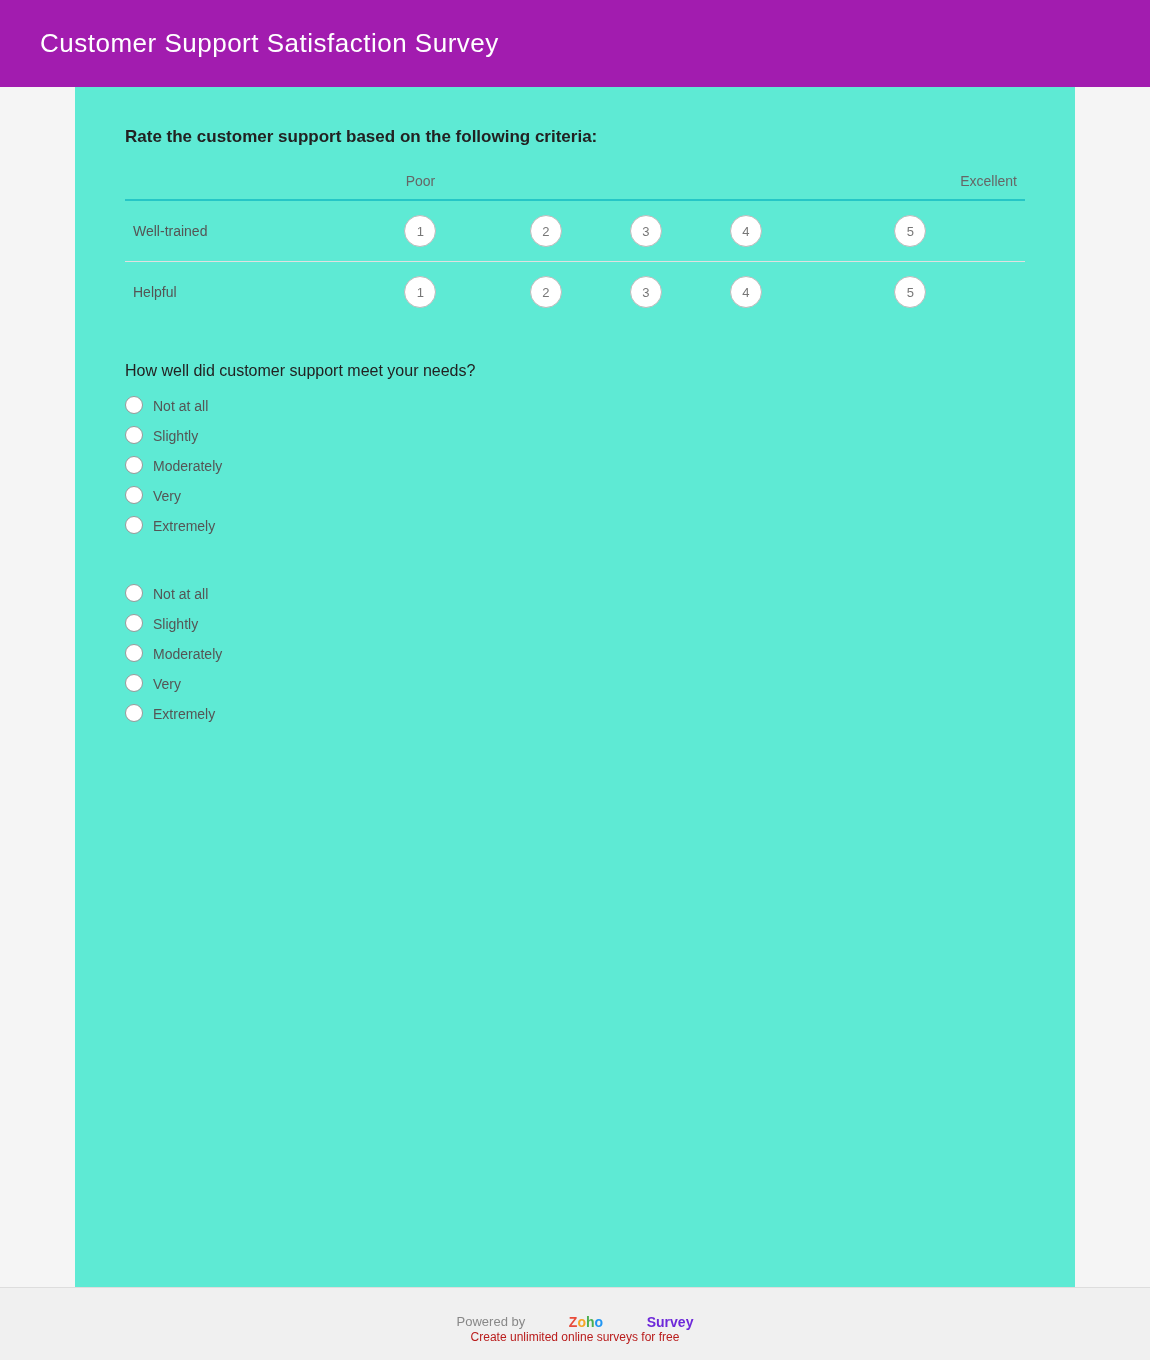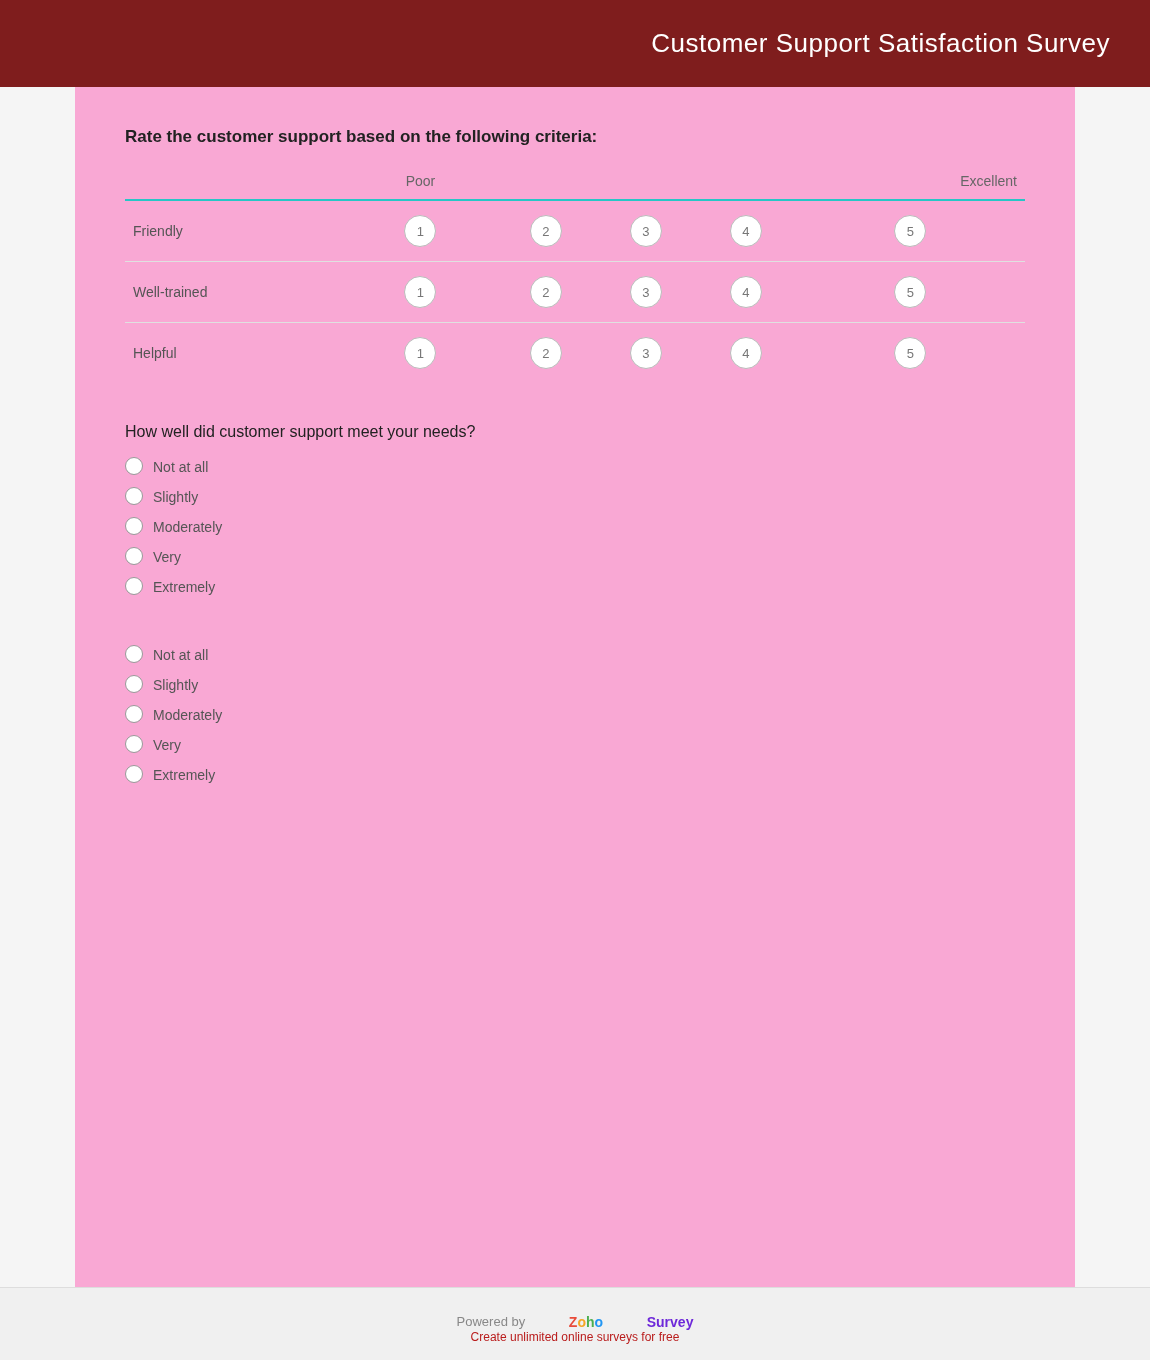--- a/index.html
+++ b/index.html
@@ -3,32 +3,32 @@
   <meta charset="utf-8">
   <style>
     * { box-sizing: border-box; margin: 0; padding: 0; }
     body {
       font-family: Arial, sans-serif;
       background: #f5f5f5;
       color: #333;
       min-height: 1360px;
     }
     .header {
-      background: #7f1d1d;
+      background: #a21caf;
       padding: 28px 40px;
-      text-align: right;
+      text-align: left;
     }
     .header h1 {
       color: white;
       font-size: 26px;
       font-weight: 400;
       letter-spacing: 0.5px;
     }
     .main-content {
-      background: #f9a8d4;
+      background: #5eead4;
       max-width: 1000px;
       margin: 0 auto;
       padding: 40px 50px 60px;
       min-height: calc(1360px - 160px);
     }
     .section {
       margin-bottom: 40px;
     }
     .section-title {
       font-size: 17px;
@@ -177,38 +177,20 @@
         <tr>
           <th class="label-col"></th>
           <th class="poor-col">Poor</th>
           <th class="num-col"></th>
           <th class="num-col"></th>
           <th class="num-col"></th>
           <th class="excellent-col">Excellent</th>
         </tr>
       </thead>
       <tbody id="rating-tbody">
-      <tr>
-            <td class="row-label">Friendly</td>
-            <td><label class="radio-circle">
-                <span>1</span>
-              </label></td>
-            <td><label class="radio-circle">
-                <span>2</span>
-              </label></td>
-            <td><label class="radio-circle">
-                <span>3</span>
-              </label></td>
-            <td><label class="radio-circle">
-                <span>4</span>
-              </label></td>
-            <td><label class="radio-circle">
-                <span>5</span>
-              </label></td>
-          </tr>
           <tr>
             <td class="row-label">Well-trained</td>
             <td><label class="radio-circle">
                 <span>1</span>
               </label></td>
             <td><label class="radio-circle">
                 <span>2</span>
               </label></td>
             <td><label class="radio-circle">
                 <span>3</span>

